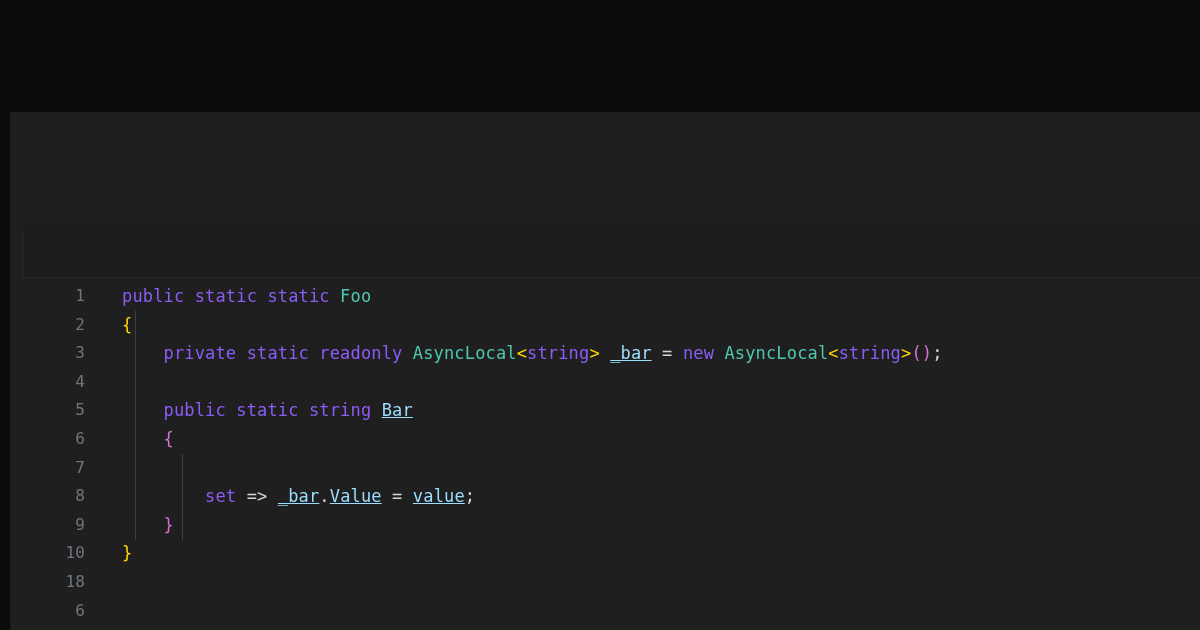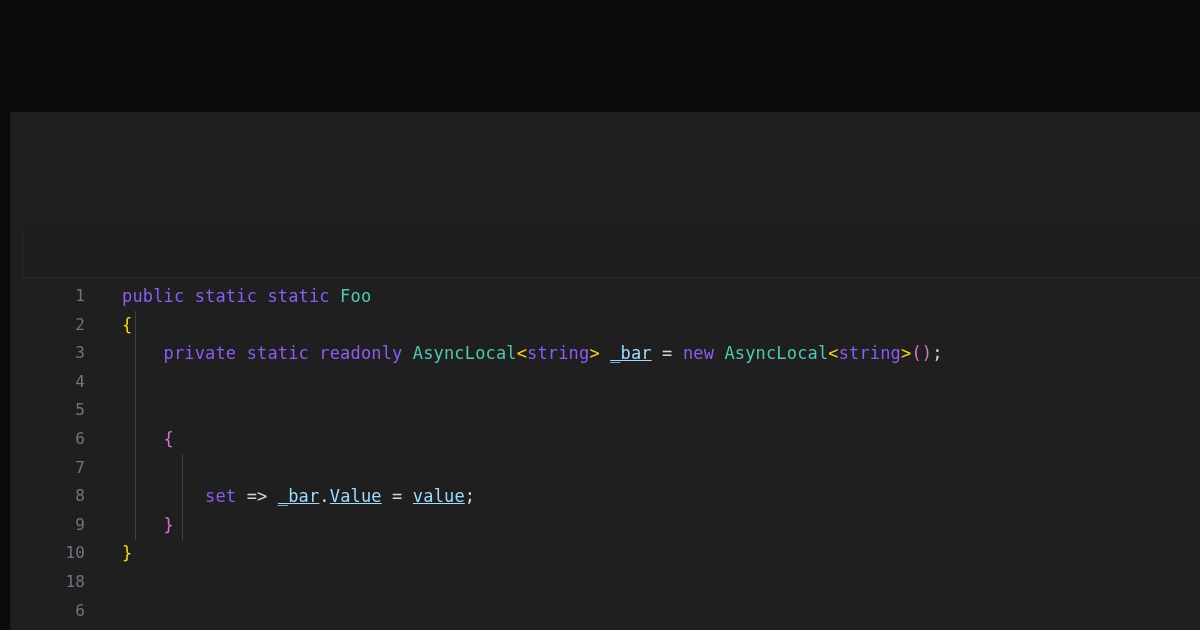--- a/index.html
+++ b/index.html
@@ -130,21 +130,21 @@
     <div class="code-area">
 
       <div class="guide g1" style="top:33px;height:229px;"></div>
       <div class="guide g2" style="top:176px;height:86px;"></div>
 
       <div class="code-lines" id="code-lines">
           <div class="code-line"><span class="ln">1</span><span class="code-text"><span class="kw">public</span><span class="plain"> </span><span class="kw">static</span><span class="plain"> </span><span class="kw">static</span><span class="plain"> </span><span class="type">Foo</span></span></div>
           <div class="code-line"><span class="ln">2</span><span class="code-text"><span class="b-yellow">{</span></span></div>
           <div class="code-line"><span class="ln">3</span><span class="code-text"><span class="plain">    </span><span class="kw">private</span><span class="plain"> </span><span class="kw">static</span><span class="plain"> </span><span class="kw">readonly</span><span class="plain"> </span><span class="type">AsyncLocal</span><span class="b-yellow">&lt;</span><span class="kw">string</span><span class="b-yellow">&gt;</span><span class="plain"> </span><span class="ident">_bar</span><span class="plain"> </span><span class="plain">=</span><span class="plain"> </span><span class="kw">new</span><span class="plain"> </span><span class="type">AsyncLocal</span><span class="b-yellow">&lt;</span><span class="kw">string</span><span class="b-yellow">&gt;</span><span class="b-pink">(</span><span class="b-pink">)</span><span class="plain">;</span></span></div>
           <div class="code-line"><span class="ln">4</span><span class="code-text"></span></div>
-          <div class="code-line"><span class="ln">5</span></div>
+          <div class="code-line"><span class="ln">5</span><span class="code-text"><span class="plain">    </span><span class="kw">public</span><span class="plain"> </span><span class="kw">static</span><span class="plain"> </span><span class="kw">string</span><span class="plain"> </span><span class="ident">Bar</span></span></div>
           <div class="code-line"><span class="ln">6</span><span class="code-text"><span class="plain">    </span><span class="b-pink">{</span></span></div>
           <div class="code-line"><span class="ln">7</span></div>
           <div class="code-line"><span class="ln">8</span><span class="code-text"><span class="plain">        </span><span class="kw">set</span><span class="plain"> </span><span class="plain">=&gt;</span><span class="plain"> </span><span class="ident">_bar</span><span class="plain">.</span><span class="ident">Value</span><span class="plain"> </span><span class="plain">=</span><span class="plain"> </span><span class="ident">value</span><span class="plain">;</span></span></div>
           <div class="code-line"><span class="ln">9</span><span class="code-text"><span class="plain">    </span><span class="b-pink">}</span></span></div>
           <div class="code-line"><span class="ln">10</span><span class="code-text"><span class="b-yellow">}</span></span></div>
           <div class="code-line"><span class="ln">18</span><span class="code-text"></span></div>
           <div class="code-line"><span class="ln">6</span><span class="code-text"></span></div>
         </div>
     </div>
   </div>

